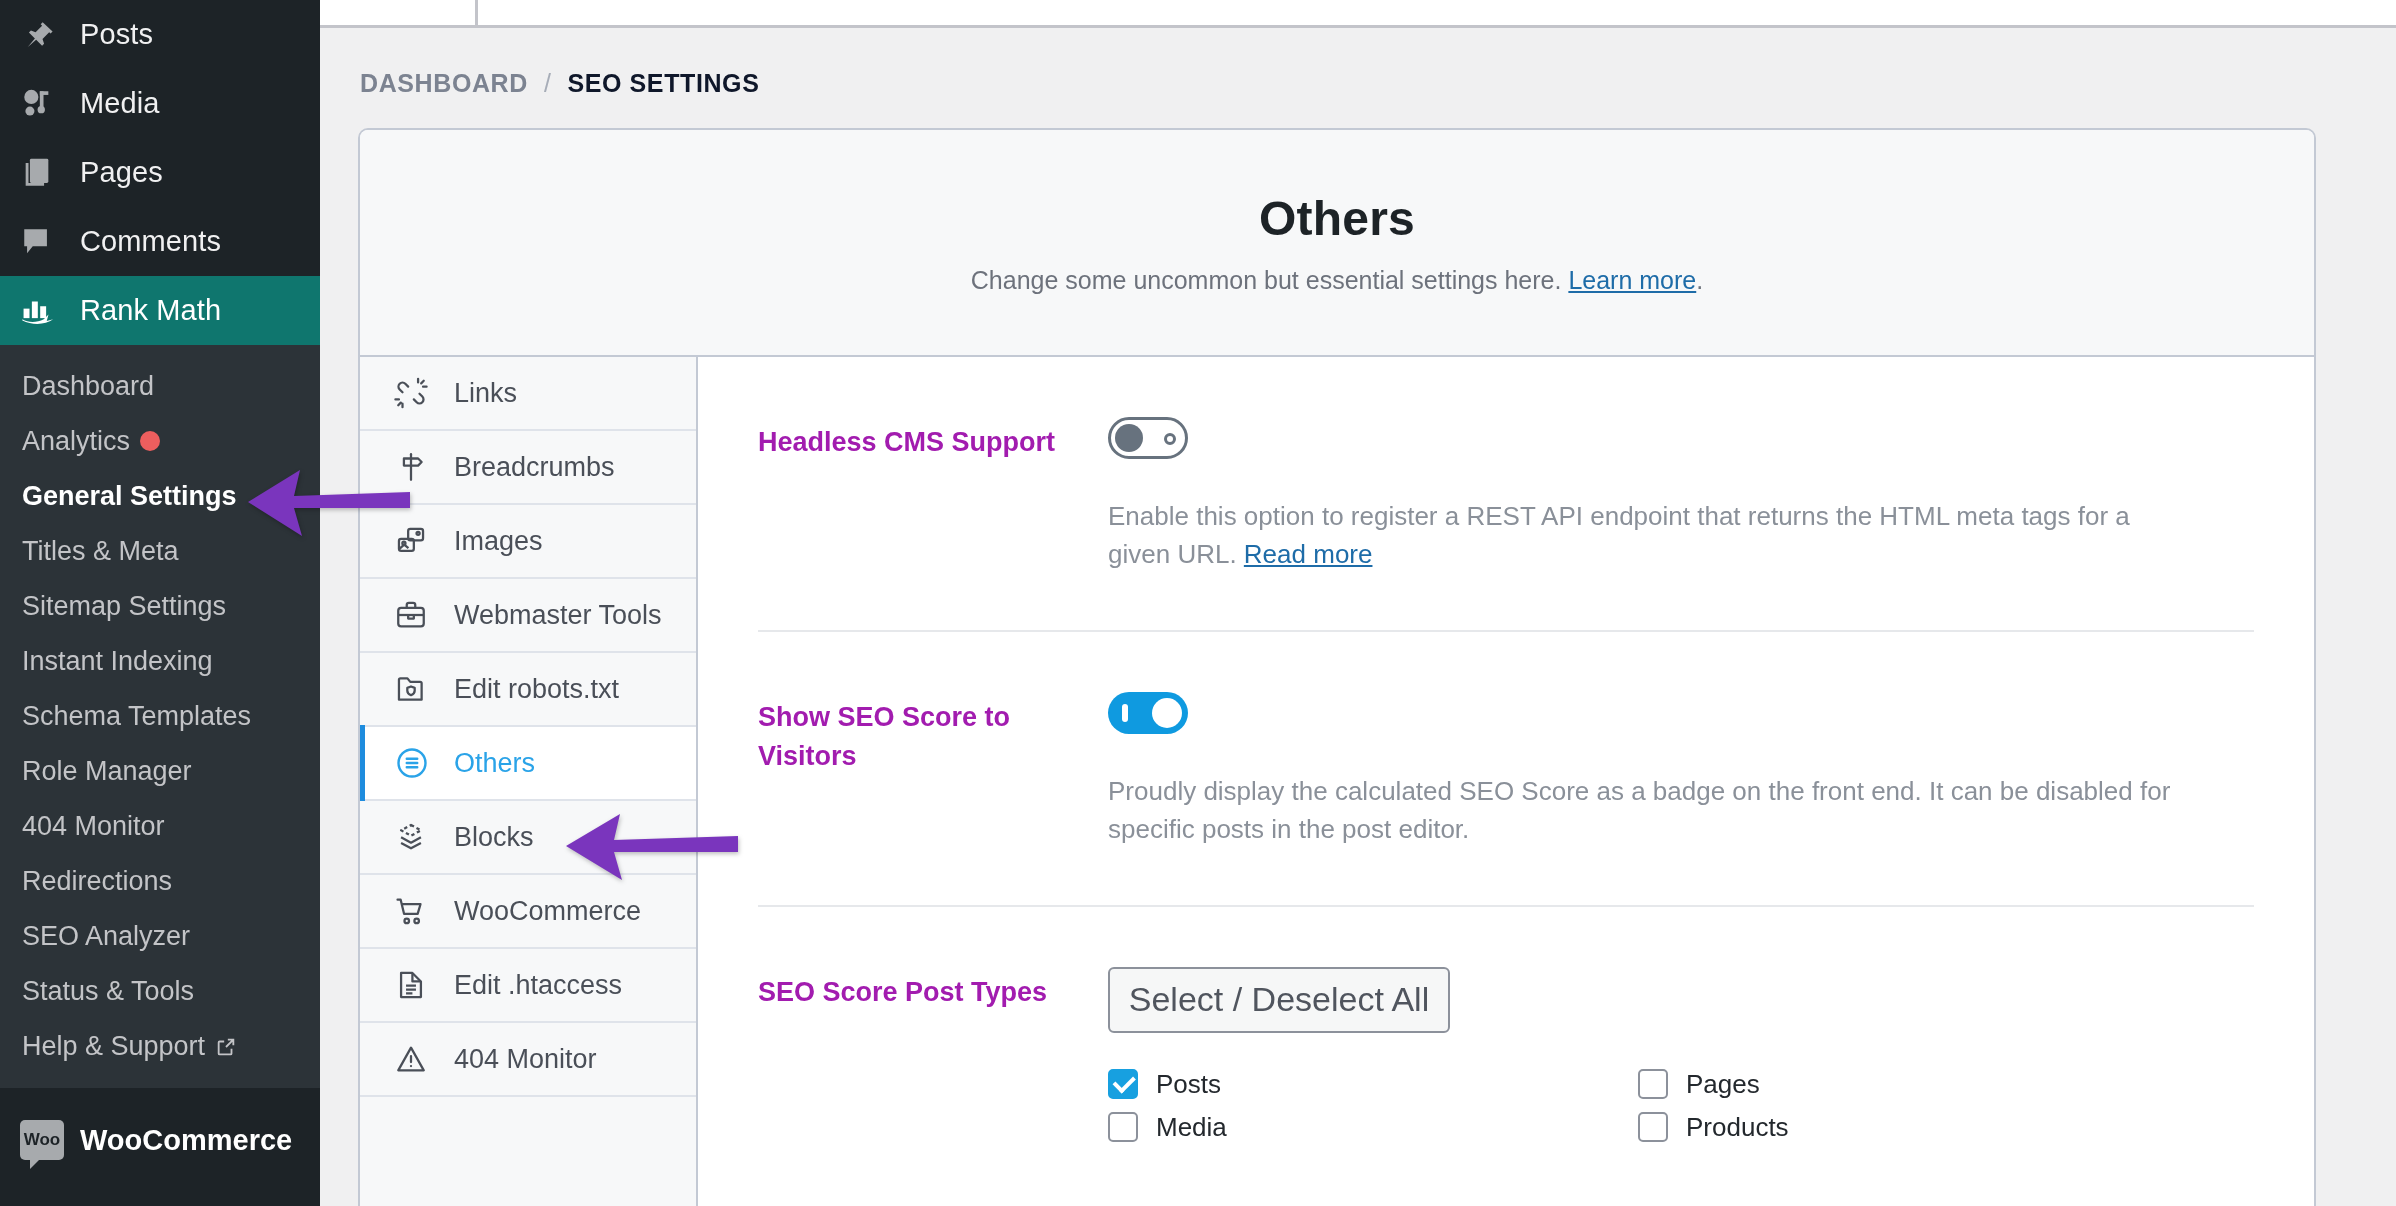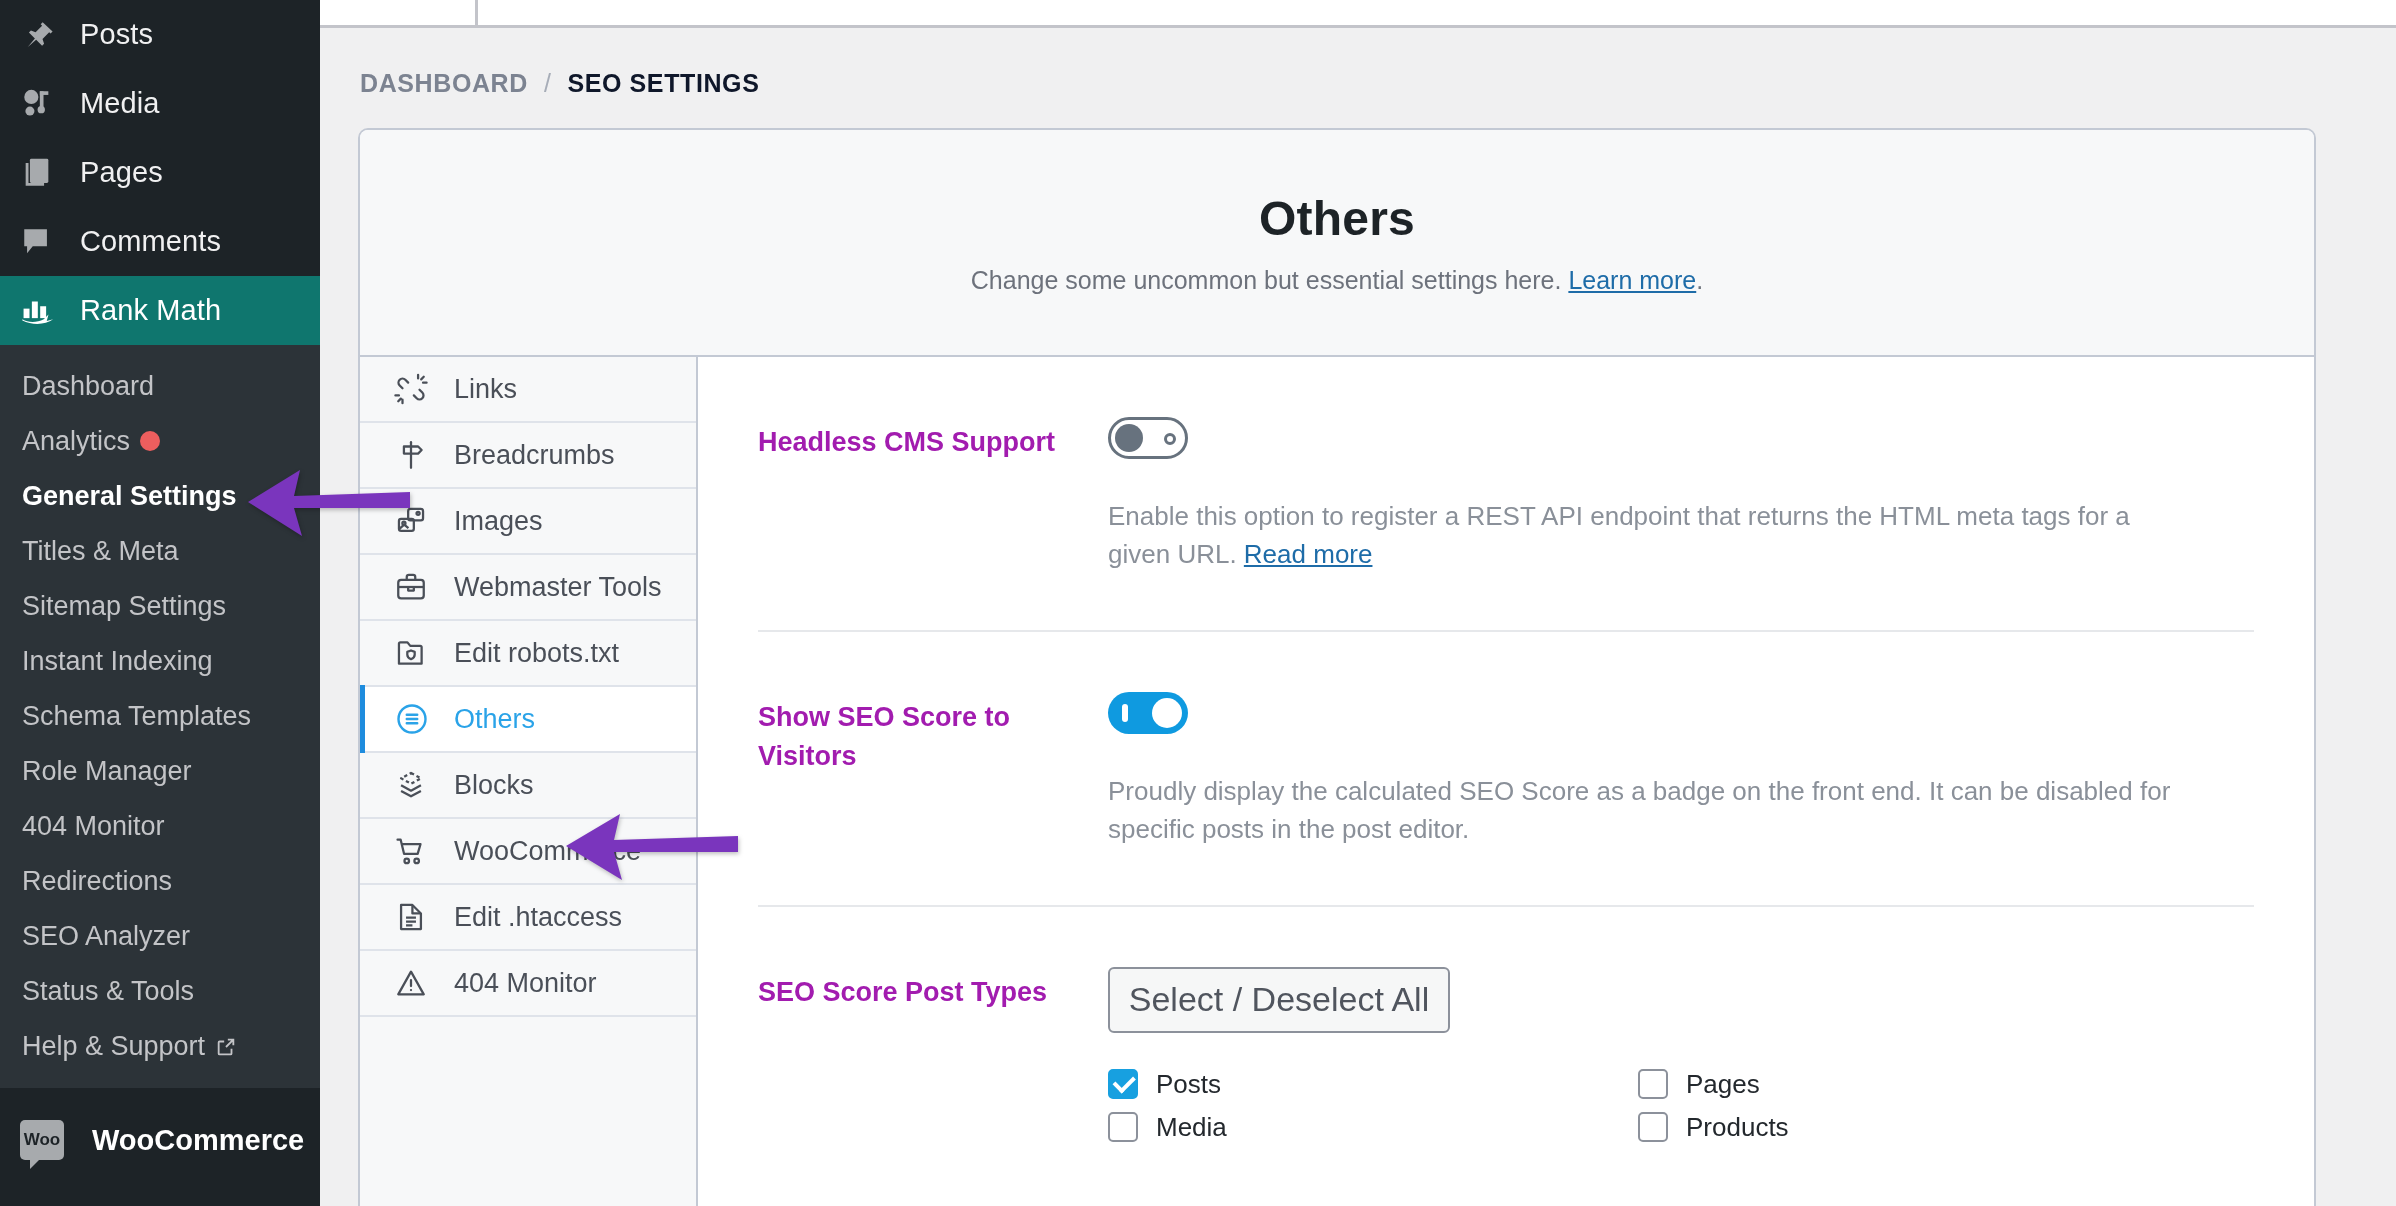--- a/index.html
+++ b/index.html
@@ -63,21 +63,21 @@
   .wp-foot-item {
     display: flex; align-items: center;
     height: 76px; padding-left: 20px;
     background: #1d2327; font-size: 29px; font-weight: bold; color: #fff;
     margin-top: 14px;
   }
   .woo-badge {
     width: 44px; height: 40px; background: #a7aaad; color: #1d2327;
     font-size: 17px; font-weight: bold; border-radius: 5px;
     display:flex; align-items:center; justify-content:center;
-    position: relative; margin-right: 28px;
+    position: relative; margin-right: 16px;
   }
   .woo-badge::after{
     content:""; position:absolute; left:10px; bottom:-9px;
     border-left: 9px solid #a7aaad; border-bottom: 9px solid transparent;
   }
 
   
   .top-strip {
     position: absolute; left: 320px; top: 0;
     width: 2076px; height: 28px;
@@ -134,21 +134,21 @@
   .card-body { display: flex; height: 871px; }
 
   
   .tab-rail {
     width: 338px; flex: 0 0 338px;
     border-right: 2px solid #c3c9d4;
     background: #f7f8f9;
   }
   .tab {
     display: flex; align-items: center;
-    height: 66px;
+    height: 74px;
     padding-left: 34px;
     border-bottom: 2px solid #dfe3ea;
     font-size: 27px; color: #4a4f58;
     position: relative;
   }
   .tab .t-icon { width: 54px; flex: 0 0 54px; color: #4a4f58; display:flex; align-items:center; }
   .tab .t-label { padding-left: 6px; }
   .tab.active {
     background: #fff; color: #2aa3e8;
     border-bottom: 2px solid #dfe3ea;

